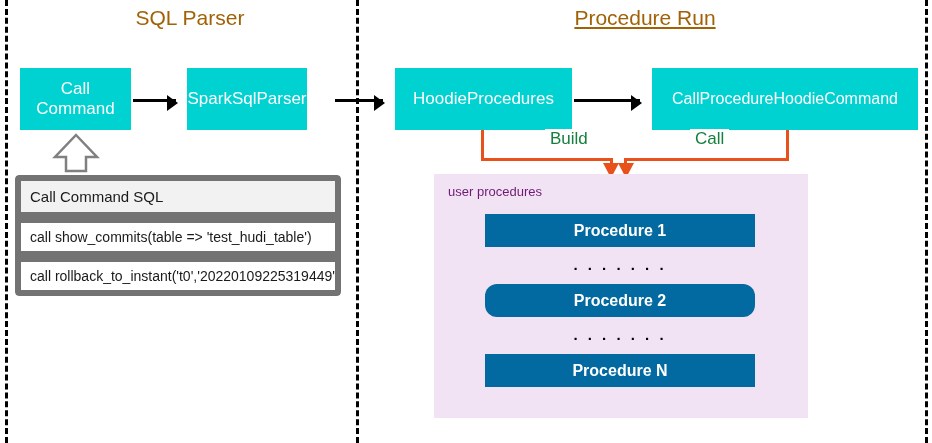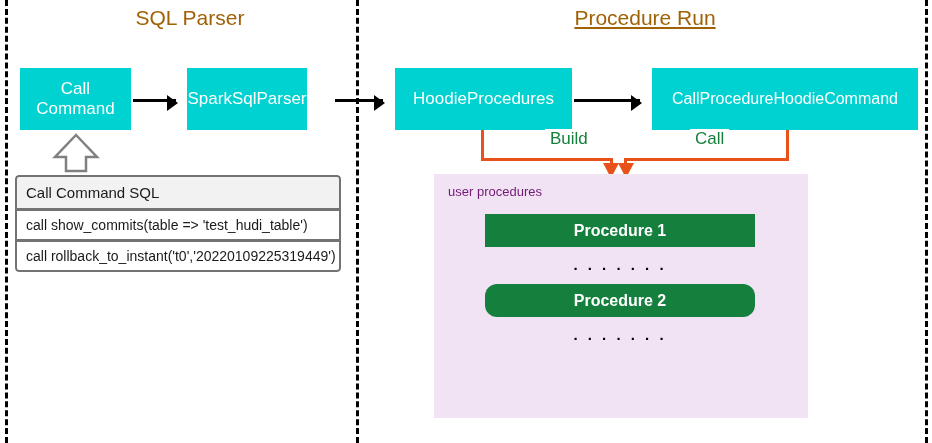--- a/index.html
+++ b/index.html
@@ -92,21 +92,21 @@
     position: absolute;
     left: 15px;
     top: 175px;
     width: 326px;
     border-radius: 4px;
     overflow: hidden;
     box-sizing: border-box;
   }
   .sql-row {
     box-sizing: border-box;
-    border: 2px solid #737373;
+    border: 6px solid #737373;
     padding: 6px 9px;
     font-size: 14px;
     color: #1a1a1a;
     background: #ffffff;
     white-space: nowrap;
     overflow: hidden;
   }
   .sql-row.header {
     background: #f2f2f2;
     font-size: 15px;
@@ -152,21 +152,21 @@
     left: 14px;
     top: 10px;
     font-size: 13px;
     color: #701a75;
   }
   .proc-box {
     position: absolute;
     left: 51px;
     width: 270px;
     height: 33px;
-    background: #15803d;
+    background: #0369a1;
     color: #ffffff;
     display: flex;
     align-items: center;
     justify-content: center;
     font-size: 16px;
     font-weight: bold;
     box-sizing: border-box;
   }
   #proc-1 { top: 40px;  }
   #proc-2 { top: 110px; border-radius: 12px; }
@@ -252,15 +252,18 @@
     </div>
 
     <div class="dots" id="dots-1">. . . . . . .</div>
 
     <div class="proc-box" id="proc-2">
       <span>Procedure 2</span>
     </div>
 
     <div class="dots" id="dots-2">. . . . . . .</div>
 
+    <div class="proc-box" id="proc-3">
+      <span>Procedure N</span>
+    </div>
   </div>
 
 </div>
 
 </body></html>

